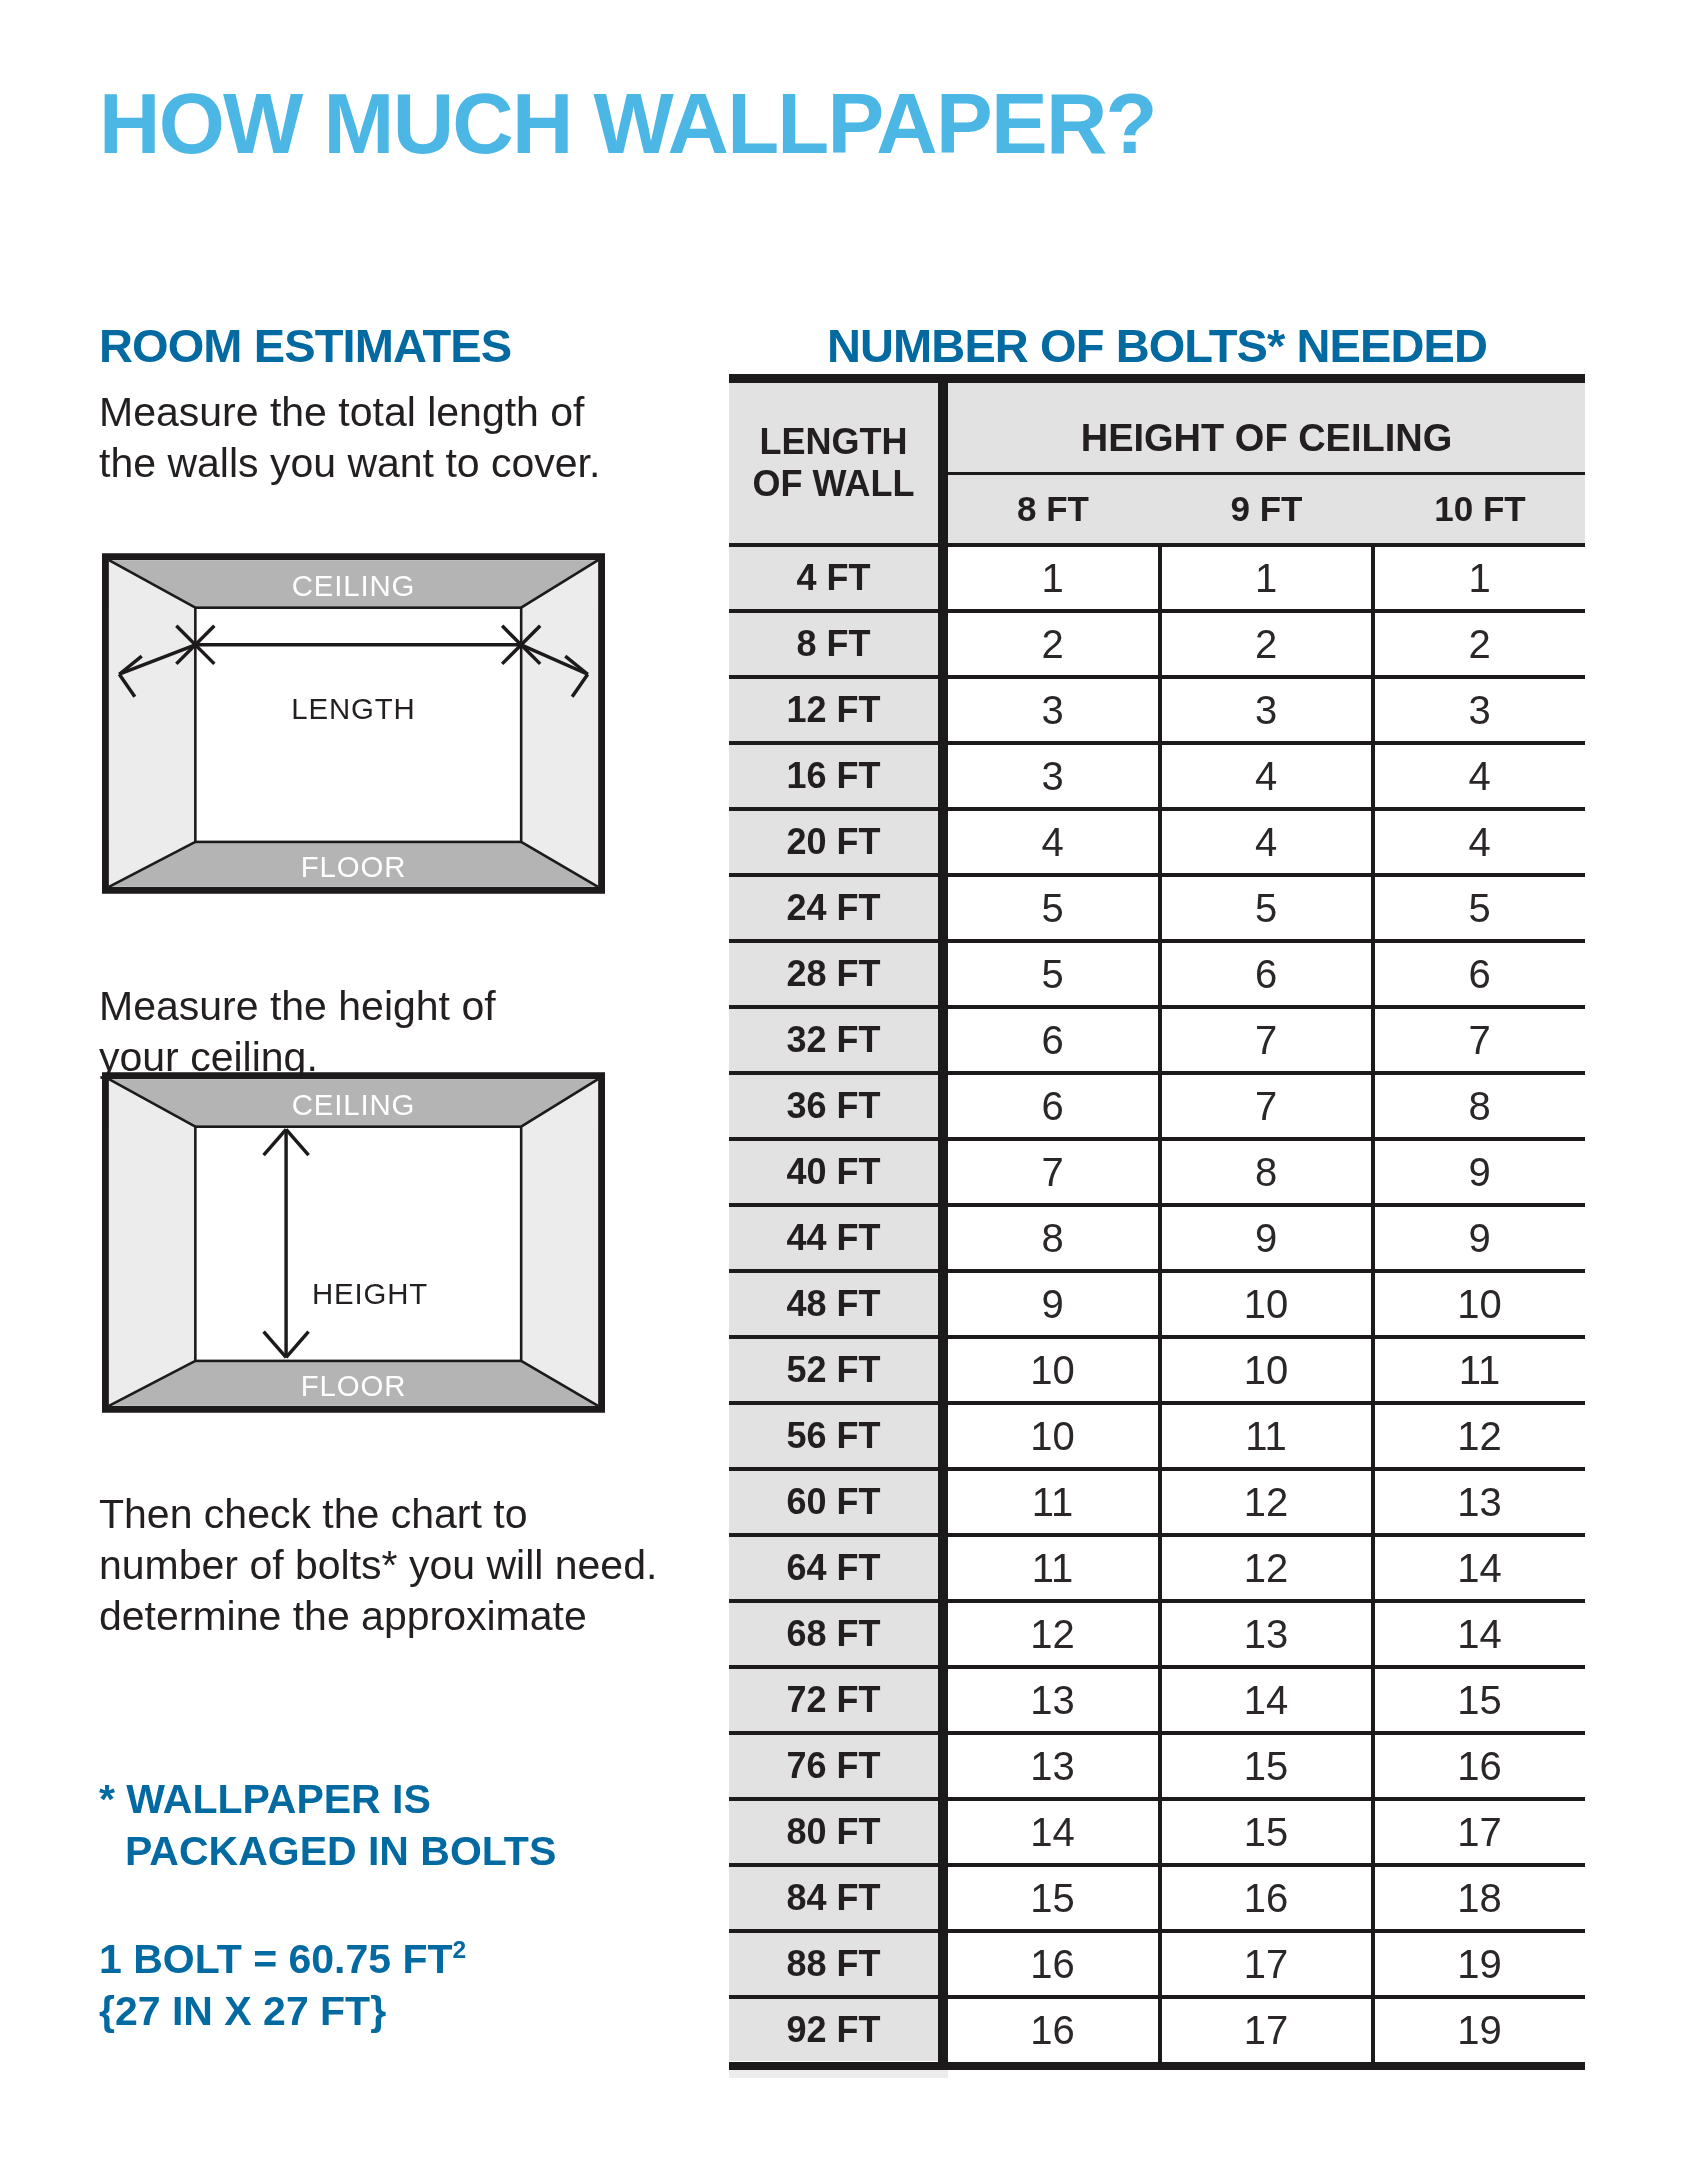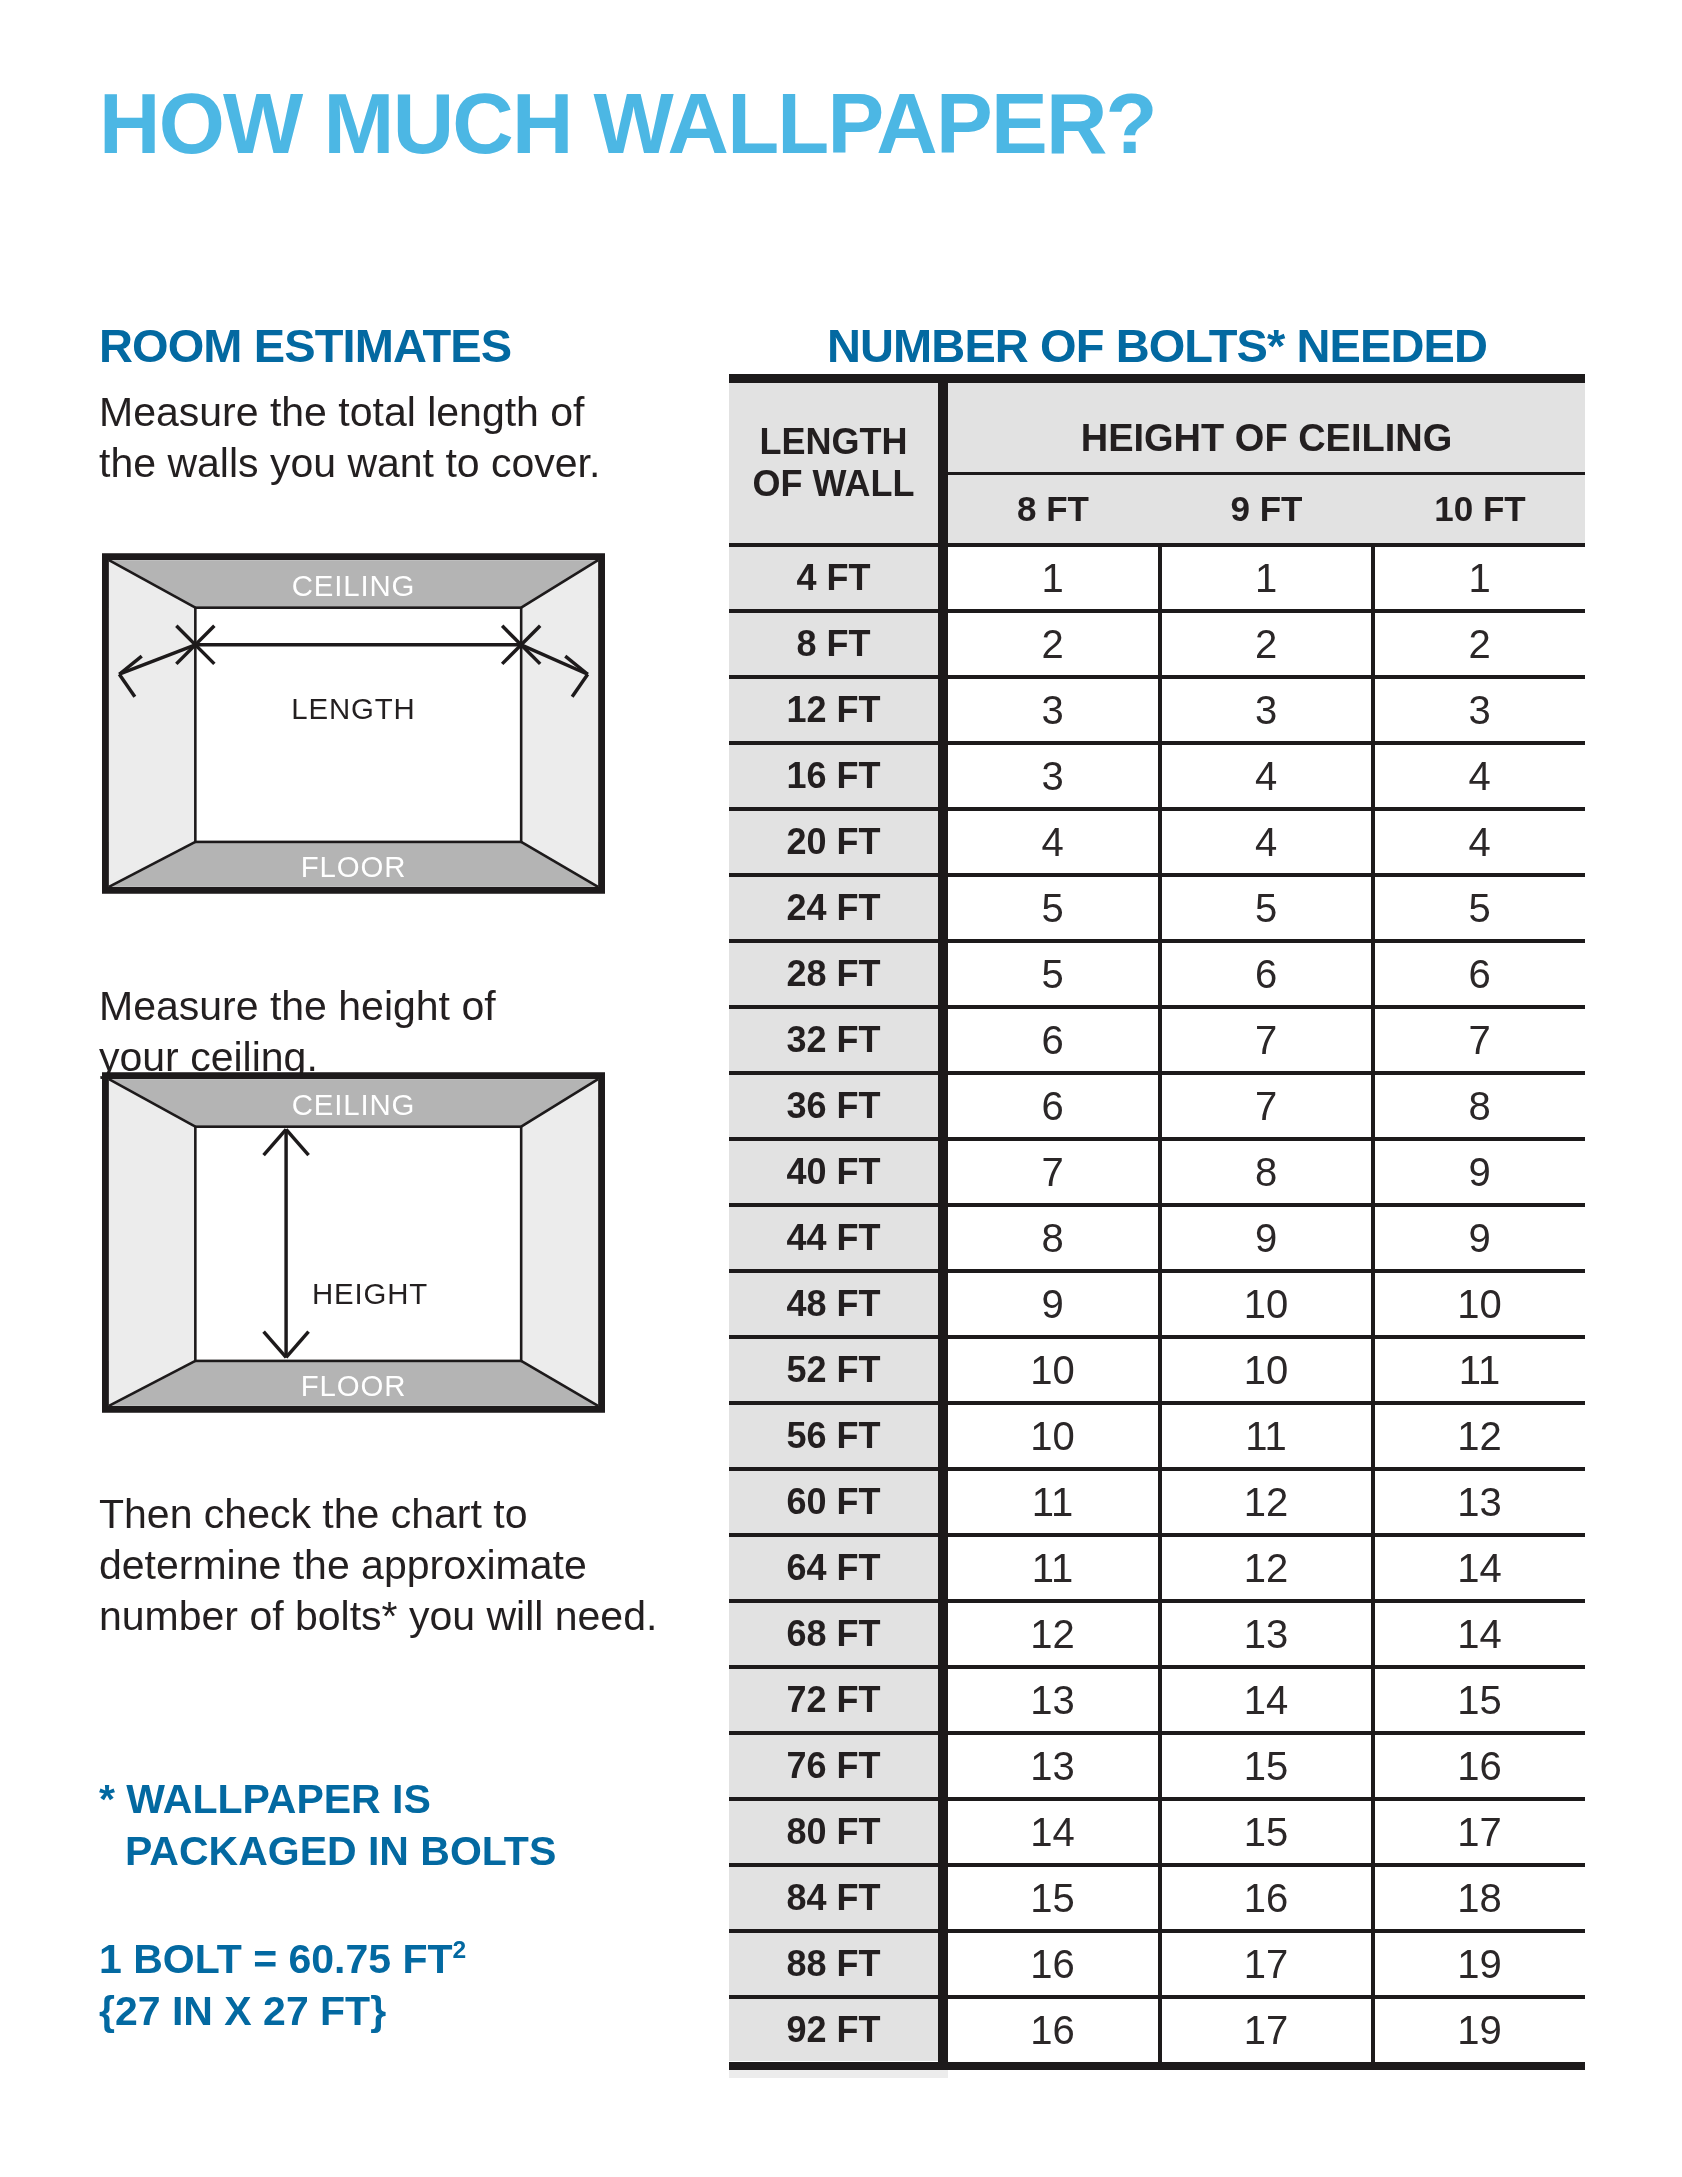--- a/index.html
+++ b/index.html
@@ -160,22 +160,22 @@
         <line x1="213" y1="66" x2="239" y2="96"></line>
         <line x1="213" y1="330" x2="187" y2="300"></line>
         <line x1="213" y1="330" x2="239" y2="300"></line>
       </g>
       <text x="243" y="268" text-anchor="start" class="diag-measure-label">HEIGHT</text>
     </svg>
   </div>
 
   <div class="para" id="para3">
     <div>Then check the chart to</div>
+    <div>number of bolts* you will need.</div>
     <div>determine the approximate</div>
-    <div>number of bolts* you will need.</div>
   </div>
 
   <div class="footnote" id="footnote-bolts">
     <div>* WALLPAPER IS</div>
     <div class="indent">PACKAGED IN BOLTS</div>
   </div>
 
   <div class="footnote" id="bolt-equation">
     <div><span>1 BOLT = 60.75 FT</span><sup>2</sup></div>
     <div>{27 IN X 27 FT}</div>

